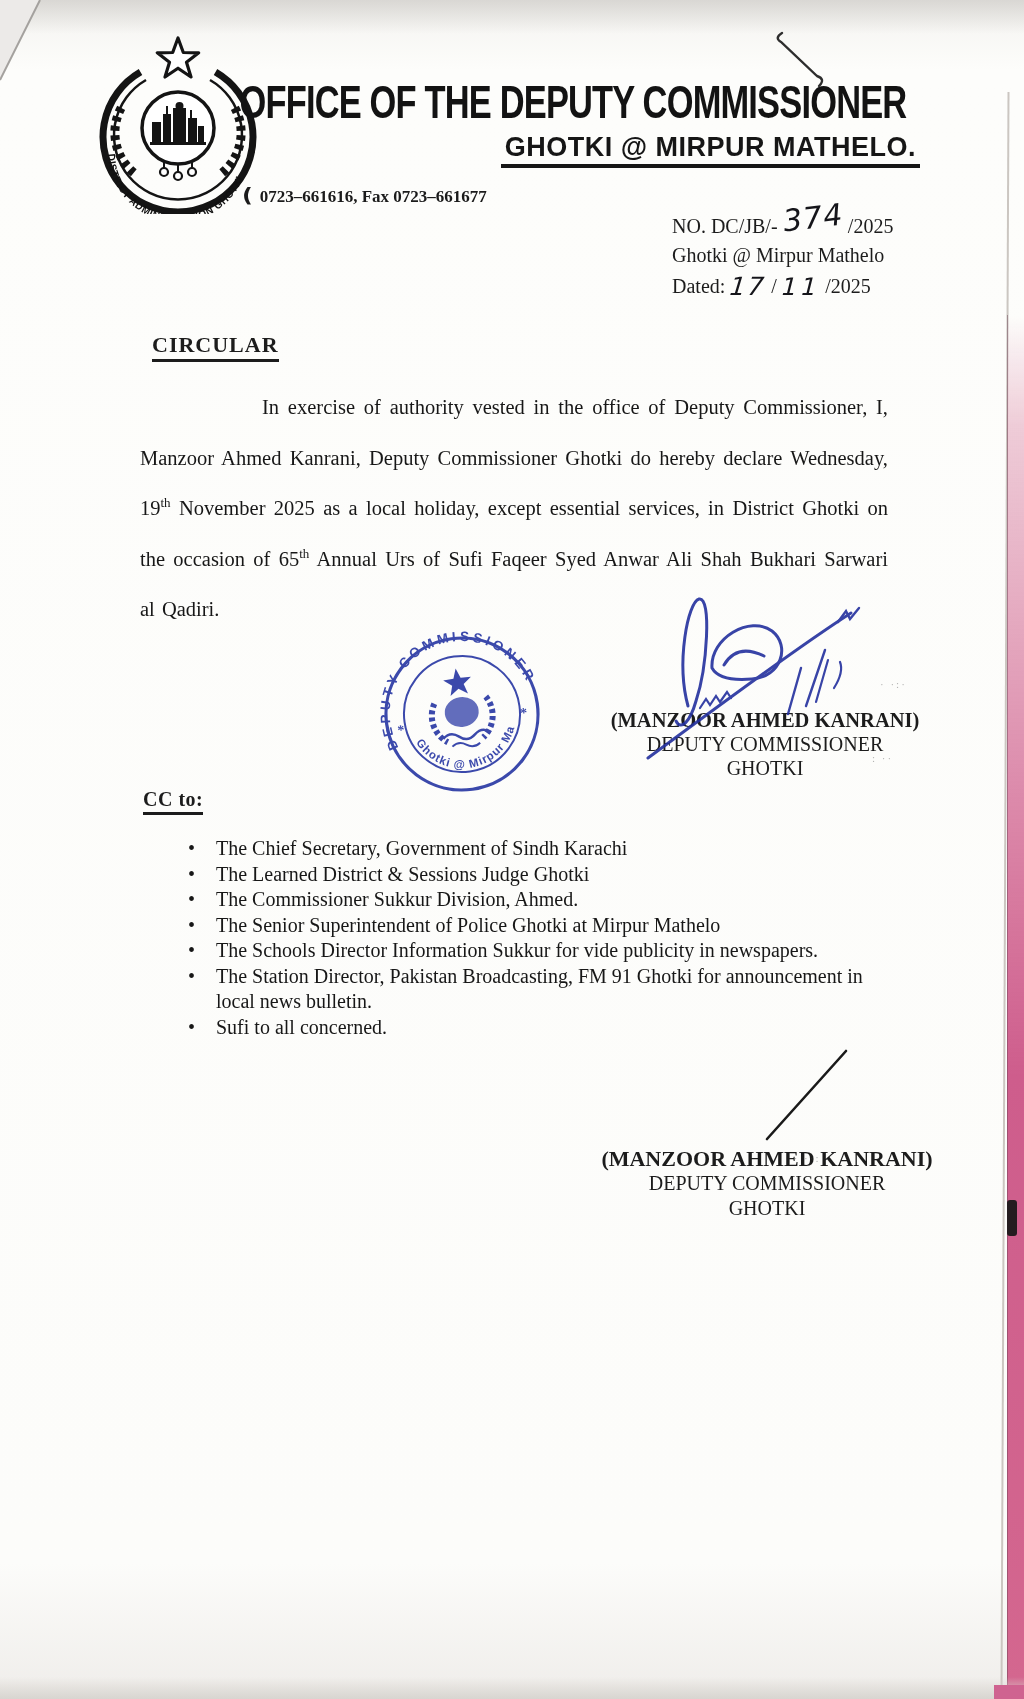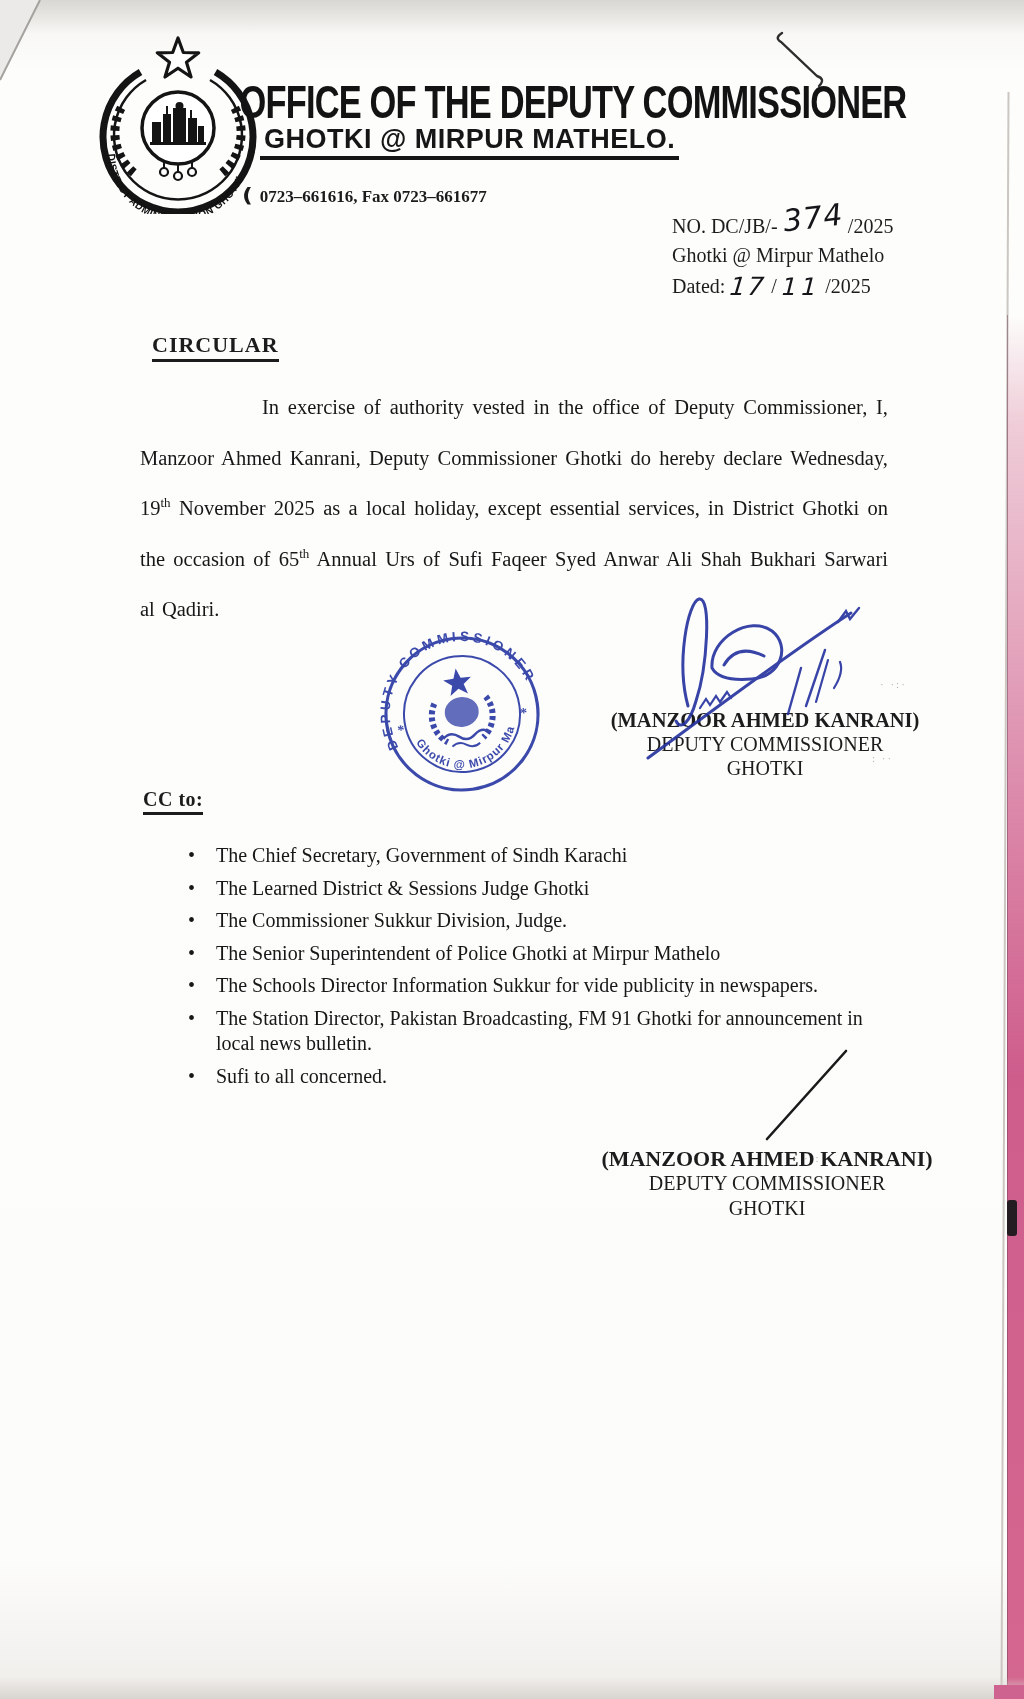--- a/index.html
+++ b/index.html
@@ -18,21 +18,21 @@
     border-left:1px solid rgba(99,62,77,.45);}
   .black-blob{left:1007px;top:1200px;width:10px;height:36px;background:#241c20;border-radius:3px;}
   .pink-corner{right:0;bottom:0;width:30px;height:14px;background:#cf6390;}
 
   
   .office-title{
     left:172px;top:76px;width:750px;text-align:center;
     font-family:"Liberation Sans",sans-serif;font-weight:700;font-size:42px;letter-spacing:-1px;
     transform:scale(.82,1.1);transform-origin:50% 0;white-space:nowrap;color:#131313;
   }
-  .office-subtitle-wrap{left:260px;top:124px;width:660px;text-align:left;}
+  .office-subtitle-wrap{left:260px;top:132px;width:660px;text-align:right;}
   .office-subtitle{
     display:inline-block;font-family:"Liberation Sans",sans-serif;font-weight:700;font-size:27px;
     letter-spacing:.5px;color:#161616;border-bottom:4px solid #161616;padding:0 4px 1px 4px;white-space:nowrap;
   }
   .phone-row{left:243px;top:184px;font-weight:700;font-size:17px;white-space:nowrap;color:#1b1b1b;}
   .phone-glyph{font-family:"DejaVu Sans",sans-serif;font-weight:900;font-size:19px;display:inline-block;transform:scaleX(1.25);margin-right:8px;}
 
   
   .ref-block{left:672px;top:208px;font-size:20px;line-height:29px;white-space:nowrap;}
   .hand{font-family:"DejaVu Sans",sans-serif;font-style:italic;display:inline-block;color:#15151a;}
@@ -53,21 +53,21 @@
   .sign-top{left:560px;top:708px;}
   .sign-bottom{left:562px;top:1146px;line-height:25px;}
   .sign-name{font-weight:700;font-size:20.5px;white-space:nowrap;}
   .sign-bottom .sign-name{font-size:22px;}
   .sign-title{font-size:20px;}
   .sign-place{font-size:20px;}
 
   
   .cc-label{left:143px;top:788px;font-size:20px;font-weight:700;border-bottom:3px solid #1c1c1c;padding-bottom:1px;letter-spacing:.5px;}
   .cc-list{left:182px;top:836px;width:712px;margin:0;padding:0;list-style:none;}
-  .cc-list li{position:relative;padding-left:34px;font-size:20px;line-height:25.5px;color:#171717;margin-top:7px;}
+  .cc-list li{position:relative;padding-left:34px;font-size:20px;line-height:25.5px;color:#171717;}
   .cc-list li::before{content:"•";position:absolute;left:6px;top:0;font-size:20px;}
 
   .speck{color:rgba(60,60,60,.4);font-size:11px;letter-spacing:2px;}
   .overlay{left:0;top:0;pointer-events:none;}
 </style>
 </head>
 <body>
 
 <div class="page">
 
@@ -151,21 +151,21 @@
   <div class="abs sign-block sign-top">
     <div class="sign-name">(MANZOOR AHMED KANRANI)</div>
     <div class="sign-title">DEPUTY COMMISSIONER</div>
     <div class="sign-place">GHOTKI</div>
   </div>
 
   <div class="abs cc-label">CC to:</div>
   <ul class="abs cc-list">
     <li><span>The Chief Secretary, Government of Sindh Karachi</span></li>
     <li><span>The Learned District &amp; Sessions Judge Ghotki</span></li>
-    <li><span>The Commissioner Sukkur Division, Judge.</span></li>
+    <li><span>The Commissioner Sukkur Division, Ahmed.</span></li>
     <li><span>The Senior Superintendent of Police Ghotki at Mirpur Mathelo</span></li>
     <li><span>The Schools Director Information Sukkur for vide publicity in newspapers.</span></li>
     <li><span>The Station Director, Pakistan Broadcasting, FM 91 Ghotki for announcement in local news bulletin.</span></li>
     <li><span>Sufi to all concerned.</span></li>
   </ul>
 
   <div class="abs sign-block sign-bottom">
     <div class="sign-name">(MANZOOR AHMED KANRANI)</div>
     <div class="sign-title">DEPUTY COMMISSIONER</div>
     <div class="sign-place">GHOTKI</div>

